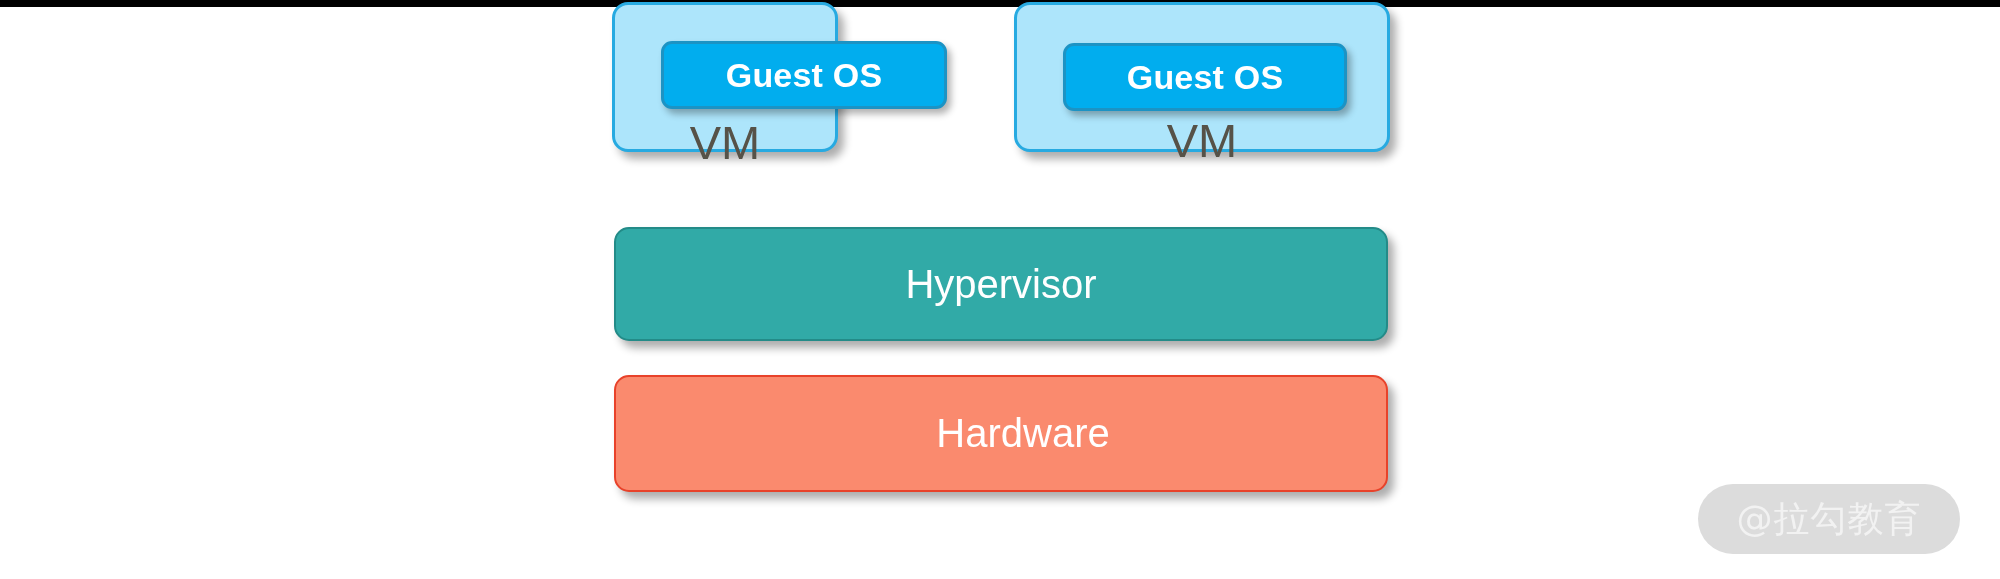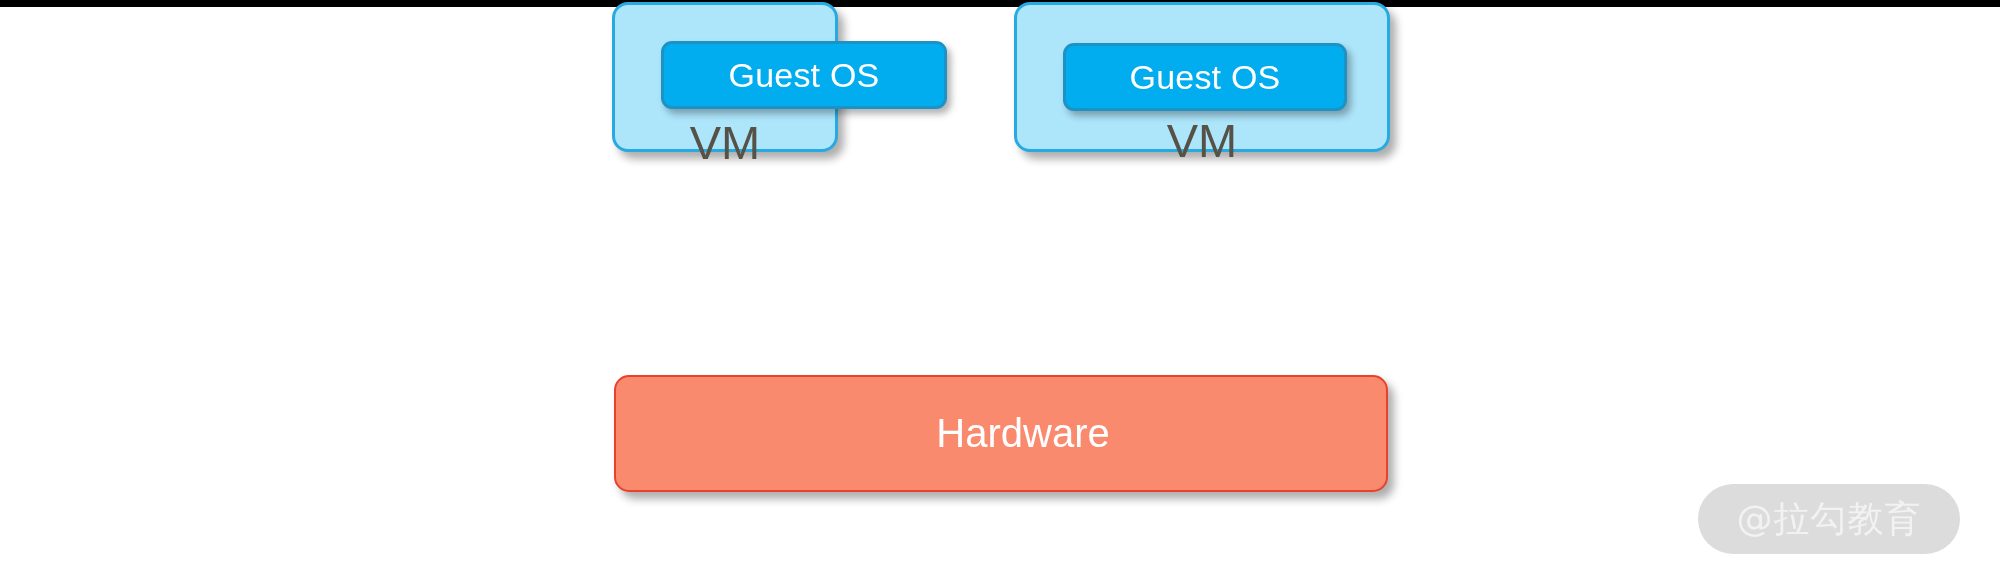--- a/index.html
+++ b/index.html
@@ -61,20 +61,21 @@
     border: 3px solid #1C93C4;
     border-radius: 11px;
     box-shadow: 4px 5px 7px rgba(0,0,0,0.30);
     display: flex;
     align-items: center;
     justify-content: center;
     color: #ffffff;
     font-size: 34px;
     letter-spacing: 0.2px;
     white-space: nowrap;
+    font-weight: bold;
   }
   #guest-os-1 { left: 46px;  top: 36px; width: 286px; height: 68px; }
   #guest-os-2 { left: 46px;  top: 38px; width: 284px; height: 68px; }
 
   
   .vm-caption {
     position: absolute;
     left: 0;
     width: 100%;
     text-align: center;
@@ -145,18 +146,19 @@
   <div class="box vm-box" id="vm-box-1">
     <div class="guest-os" id="guest-os-1">Guest OS</div>
     <div class="vm-caption" id="vm-caption-1">VM</div>
   </div>
 
   <div class="box vm-box" id="vm-box-2">
     <div class="guest-os" id="guest-os-2">Guest OS</div>
     <div class="vm-caption" id="vm-caption-2">VM</div>
   </div>
 
+  <div class="box" id="hypervisor-bar">Hypervisor</div>
 
   <div class="box" id="hardware-bar">Hardware</div>
 
   <div id="watermark">@拉勾教育</div>
 
 </div>
 
 </body></html>

